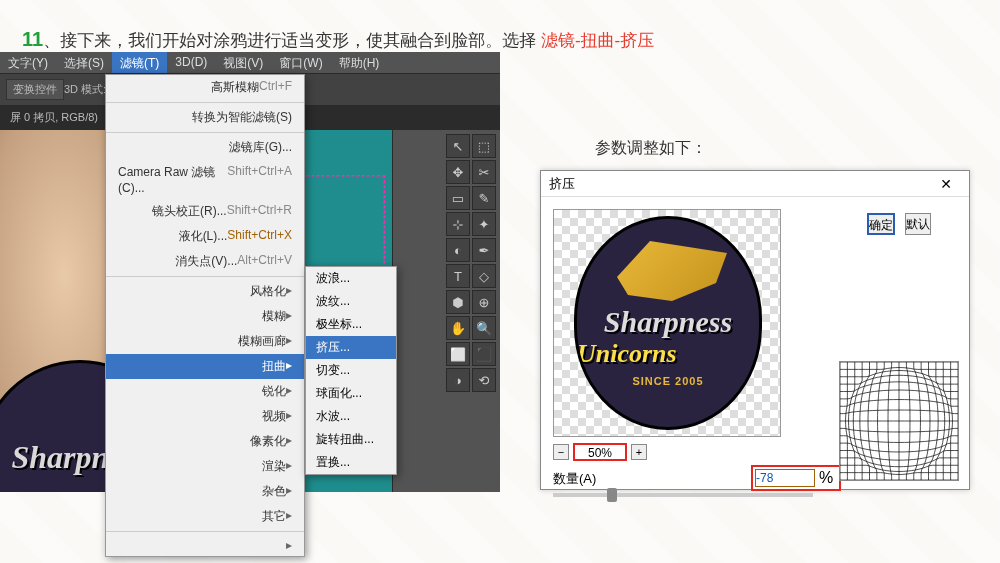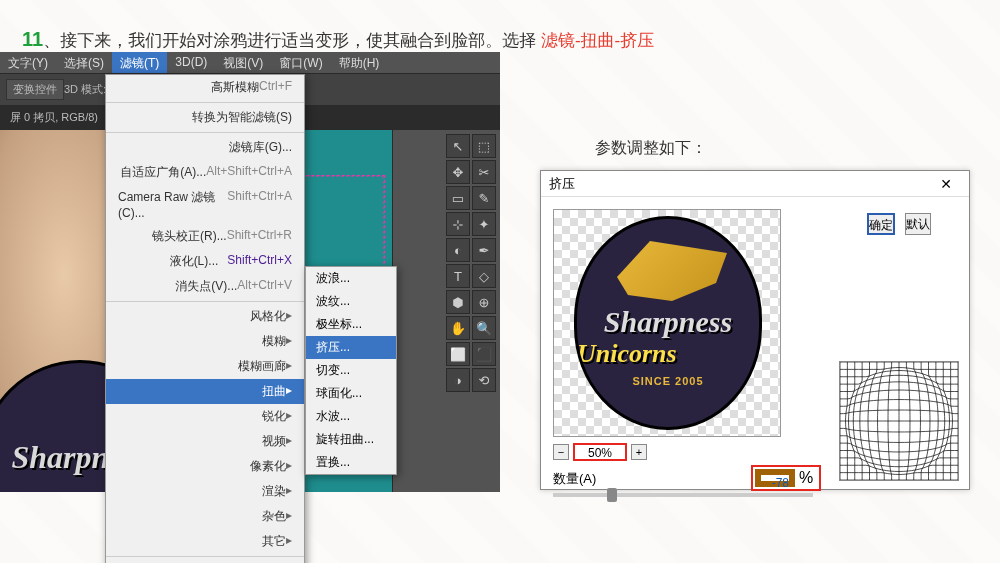--- a/index.html
+++ b/index.html
@@ -44,21 +44,21 @@
 .preview-logo .txt1{position:absolute;top:86px;width:100%;text-align:center;font-family:serif;font-weight:900;font-style:italic;font-size:30px;color:#ddd;text-shadow:2px 2px 0 #000}
 .preview-logo .txt2{position:absolute;top:120px;width:100%;text-align:left;font-family:serif;font-weight:900;font-style:italic;font-size:26px;color:#fde047;text-shadow:2px 2px 0 #000}
 .preview-logo .txt3{position:absolute;top:156px;width:100%;text-align:center;font-size:11px;color:#e8b83a;font-weight:700;letter-spacing:1px}
 .zoom-row{position:absolute;top:246px;left:12px;display:flex;align-items:center;gap:4px;font-size:12px}
 .zoom-btn{width:16px;height:16px;border:1px solid #888;background:#eee;text-align:center;line-height:14px;font-size:11px}
 .zoom-val{width:54px;height:18px;border:1px solid #888;text-align:center;line-height:16px}
 .red-box{border:2px solid #e6261f!important}
 .amount-row{position:absolute;top:273px;left:12px;display:flex;align-items:center;gap:8px;font-size:13px}
 .amount-slider{position:absolute;top:296px;left:12px;width:260px;height:4px;background:#ccc}
 .amount-slider .thumb{position:absolute;top:-5px;left:54px;width:10px;height:14px;background:#888;border-radius:2px}
-.amount-input{width:40px;height:18px;border:6px solid #a16207;text-align:right;color:#1057b8;font-size:12px;line-height:16px}
+.amount-input{width:60px;height:18px;border:1px solid #a16207;text-align:left;color:#1057b8;font-size:12px;line-height:16px}
 .amount-wrap{border:2px solid #e6261f;padding:2px 6px 2px 2px;display:flex;align-items:center;gap:4px;position:absolute;top:268px;left:210px}
 .btns{position:absolute;top:16px;right:14px;width:88px;display:flex;gap:10px}
 .btn{height:22px;border:1px solid #888;background:#efefef;font-size:12px;text-align:center;line-height:20px}
 .btn.primary{border:2px solid #2a5db0}
 .mesh{position:absolute;bottom:10px;right:10px;width:120px;height:120px;background:#fff;border:1px solid #888}
 .mesh svg{width:100%;height:100%}
 </style>
 </head>
 <body>
 
@@ -124,34 +124,30 @@
     </div>
     <hr>
     <div class="mi">
       <span>转换为智能滤镜(S)</span>
     </div>
     <hr>
     <div class="mi">
       <span>滤镜库(G)...</span>
     </div>
     <div class="mi">
-      <span>自适应广角(A)...</span>
-      <span style="color: rgb(136, 136, 136);">Alt+Shift+Ctrl+A</span>
-    </div>
-    <div class="mi">
       <span>Camera Raw 滤镜(C)...</span>
       <span style="color: rgb(136, 136, 136);">Shift+Ctrl+A</span>
     </div>
     <div class="mi">
       <span>镜头校正(R)...</span>
       <span style="color: rgb(136, 136, 136);">Shift+Ctrl+R</span>
     </div>
     <div class="mi">
       <span>液化(L)...</span>
-      <span style="color: #4c1d95; margin-left: 9px;">Shift+Ctrl+X</span>
+      <span style="color: #a16207;">Shift+Ctrl+X</span>
     </div>
     <div class="mi">
       <span>消失点(V)...</span>
       <span style="color: rgb(136, 136, 136);">Alt+Ctrl+V</span>
     </div>
     <hr>
     <div class="mi arrow">
       <span>风格化</span>
     </div>
     <div class="mi arrow">

